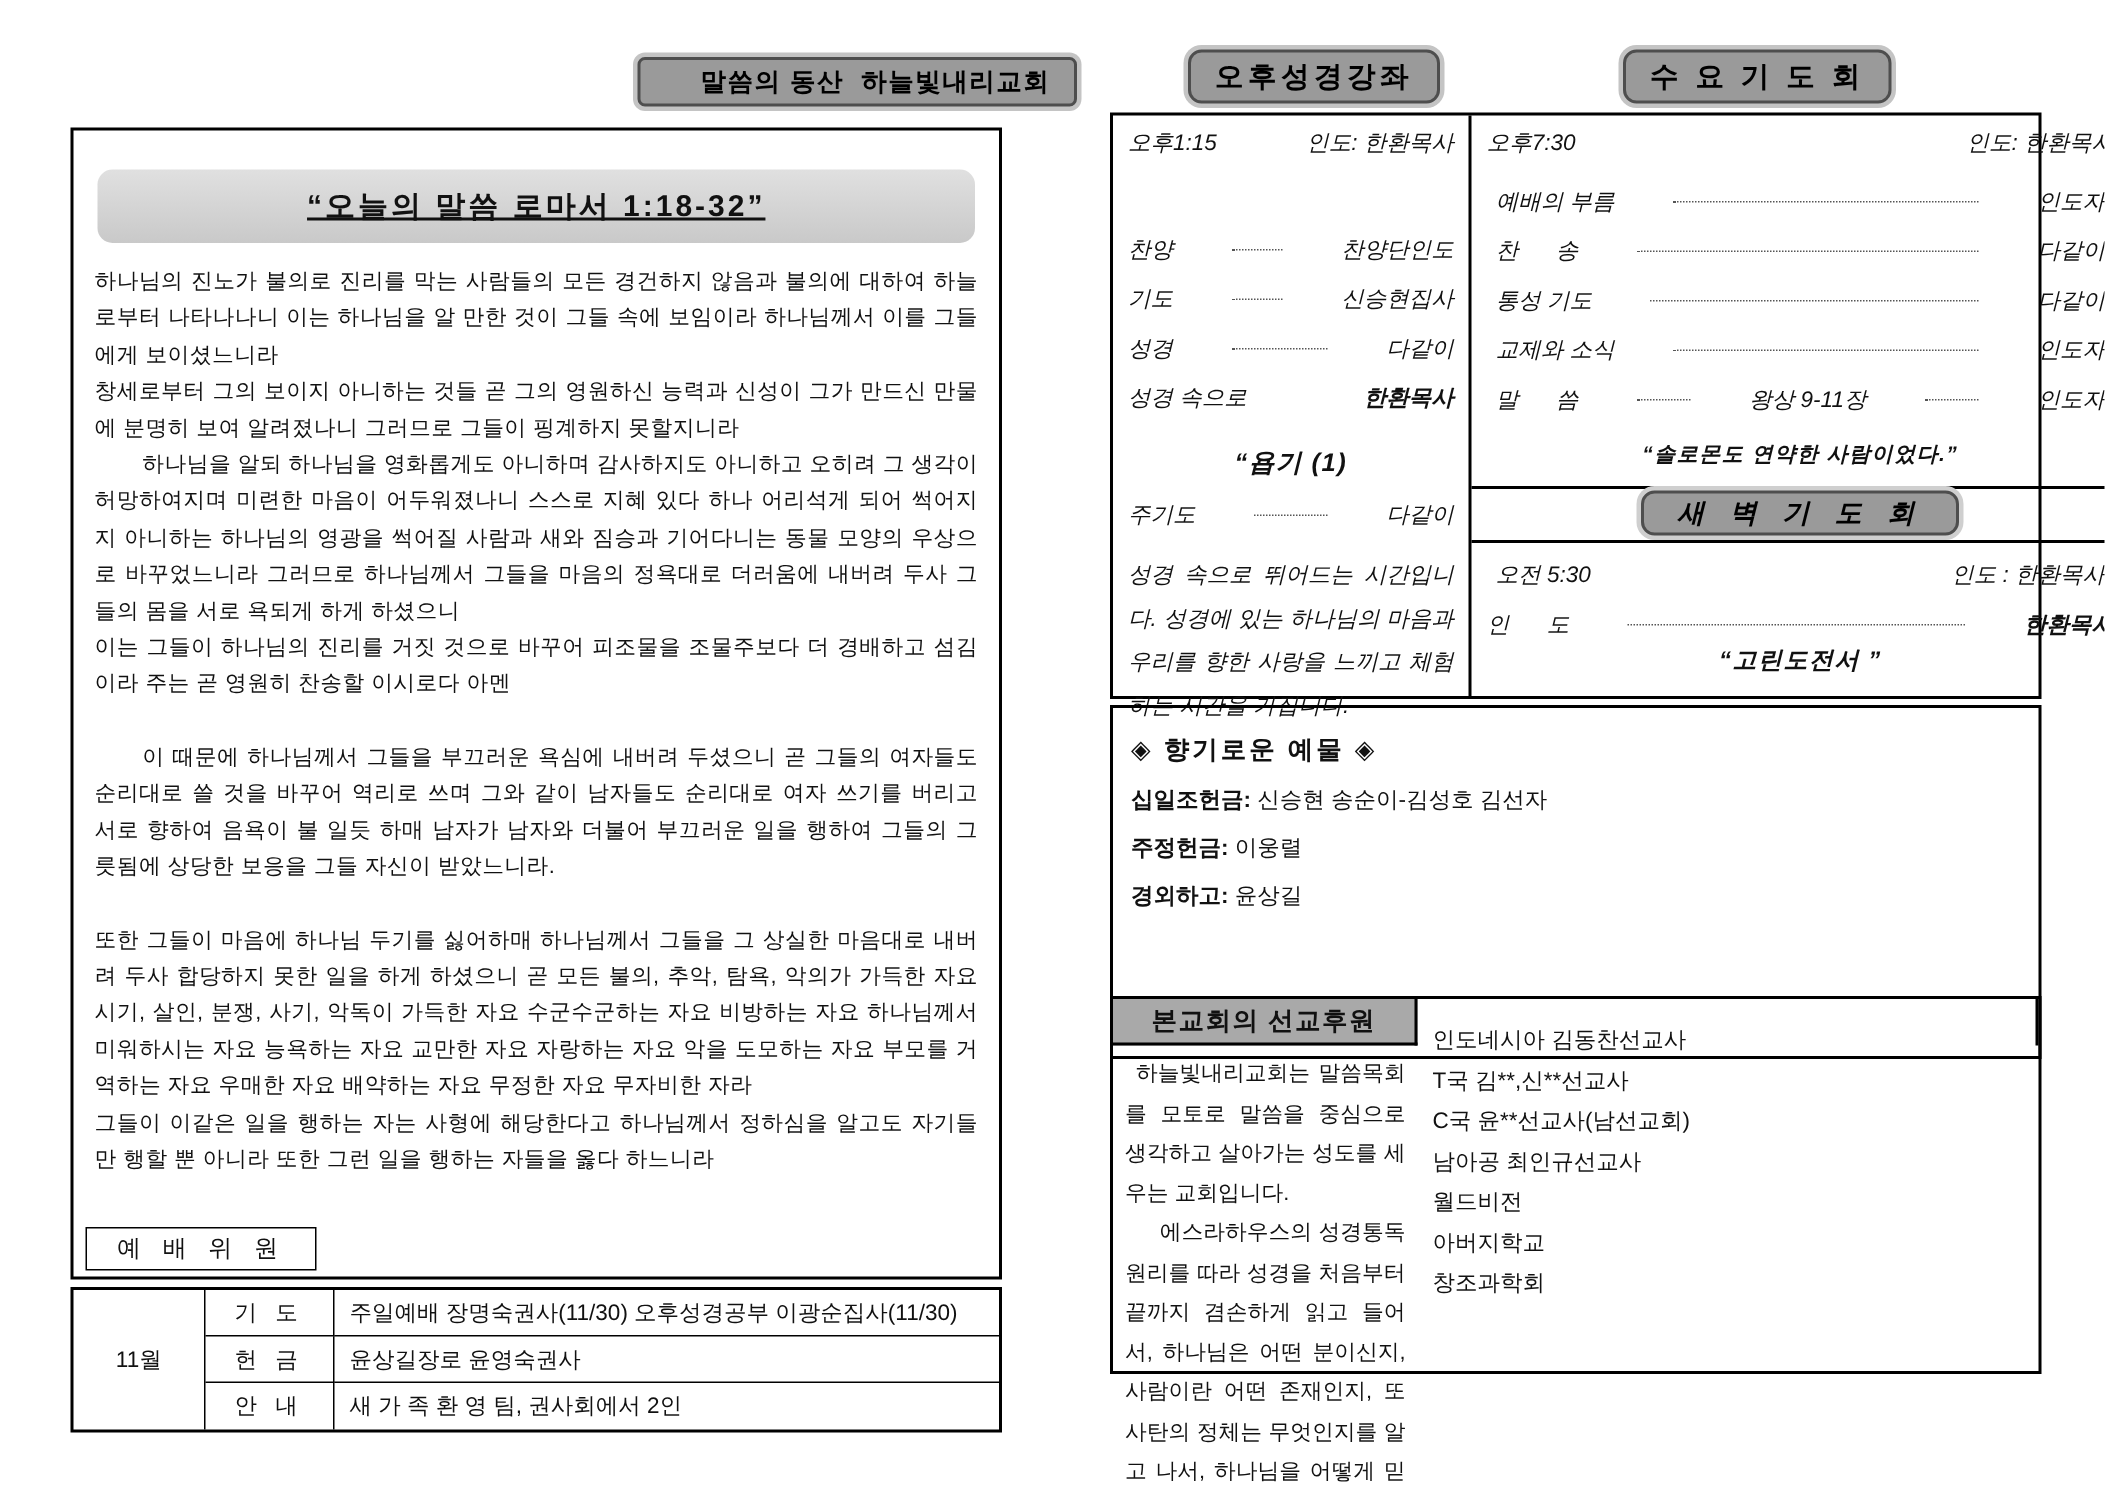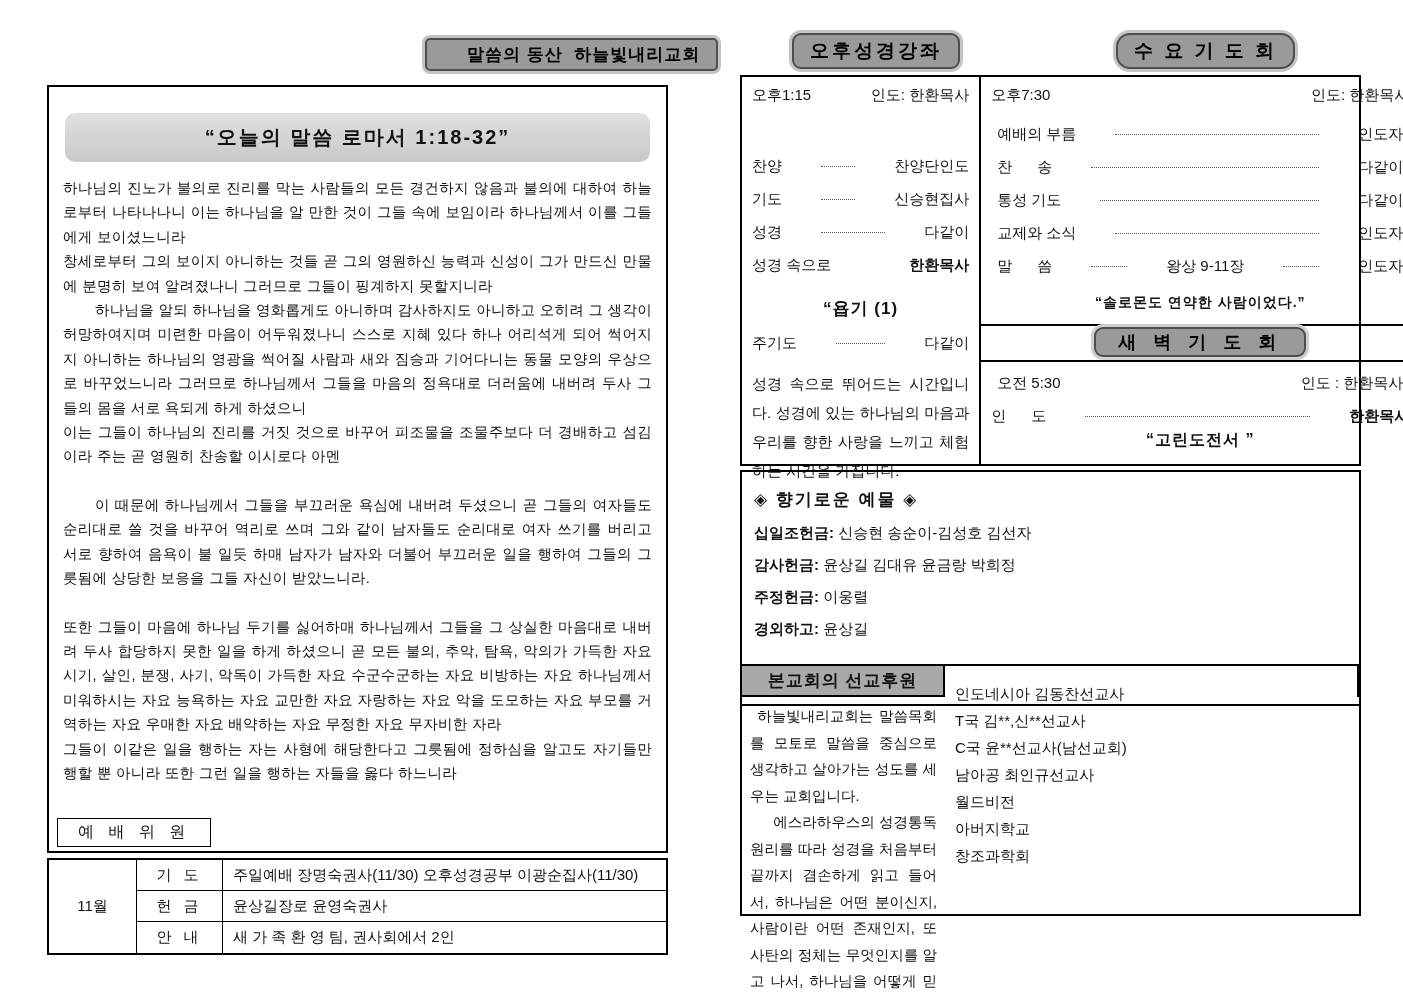--- a/index.html
+++ b/index.html
@@ -9,30 +9,30 @@
     overflow:hidden;
   }
   
   .badge{
     display:inline-block;background:#9a9a9a;border:2px solid #4e4e4e;
     box-shadow:0 0 0 3px #c4c4c4;border-radius:9px;font-weight:700;
     color:#000;padding:3px 16px;font-size:19px;letter-spacing:3px;white-space:pre;
   }
   #left-badge{position:absolute;left:425px;top:38px;font-size:17px;letter-spacing:1px;border-radius:5px;padding-left:40px;}
   #afternoon-badge{position:absolute;left:792px;top:33px;}
-  #wednesday-badge{position:absolute;left:1116px;top:33px;border-radius:14px;}
+  #wednesday-badge{position:absolute;left:1082px;top:33px;}
   
   #left-page{
     position:absolute;left:47px;top:85px;width:621px;height:768px;
     border:2px solid #000;box-sizing:border-box;padding:0 14px;
   }
   .title-bar{
     margin:26px 2px 14px;background:linear-gradient(180deg,#e0e0e0,#c9c9c9);
     border-radius:10px;text-align:center;font-weight:700;font-size:20px;
-    padding:11px 0;letter-spacing:2px;
+    padding:11px 0;letter-spacing:2px;text-decoration:underline;
   }
   .scripture p{
     margin:0;font-size:14.5px;line-height:24.4px;text-align:justify;
     word-break:break-all;letter-spacing:0.3px;
   }
   .scripture p.indent{text-indent:2.2em;}
   .scripture p.gap{margin-top:24px;}
   #committee-label{
     position:absolute;left:8px;bottom:4px;background:#fff;border:1.5px solid #000;
     padding:3px 20px;font-size:16px;letter-spacing:5px;white-space:pre;
@@ -50,21 +50,21 @@
   }
   #committee-table .cell.last-col{border-right:none;}
   #committee-table .cell.last-row{border-bottom:none;}
   #committee-table .month{
     grid-row:1 / span 3;border-bottom:none;justify-content:center;
   }
   #committee-table .rlabel{justify-content:center;letter-spacing:4px;white-space:pre;}
   
   #main-right{
     position:absolute;left:740px;top:75px;width:621px;height:391px;
-    border:2px solid #000;box-sizing:border-box;display:flex;
+    border:2px solid #000;box-sizing:border-box;display:flex;font-style:italic;
   }
   .col-left{width:306px;border-right:2px solid #000;padding:9px 10px;box-sizing:border-box;}
   .col-right{flex:1;padding:9px 10px;box-sizing:border-box;}
   .time-row{display:flex;justify-content:space-between;font-size:15px;}
   .prog-row{display:flex;align-items:baseline;font-size:15px;margin-top:14px;gap:32px;}
   .prog-row .plabel{white-space:pre;}
   .prog-row .dots{flex:1;border-bottom:1.6px dotted #555;margin:0 7px;transform:translateY(-4px);}
   .prog-row .dots.short{flex:0 0 36px;}
   .prog-row .pvalue{white-space:pre;}
   .bold{font-weight:700;}
@@ -109,21 +109,21 @@
 
 <div id="left-page">
   <div class="title-bar">“오늘의 말씀 로마서 1:18-32”</div>
   <div class="scripture">
     <p>하나님의 진노가 불의로 진리를 막는 사람들의 모든 경건하지 않음과 불의에 대하여 하늘로부터 나타나나니 이는 하나님을 알 만한 것이 그들 속에 보임이라 하나님께서 이를 그들에게 보이셨느니라</p>
     <p>창세로부터 그의 보이지 아니하는 것들 곧 그의 영원하신 능력과 신성이 그가 만드신 만물에 분명히 보여 알려졌나니 그러므로 그들이 핑계하지 못할지니라</p>
     <p class="indent">하나님을 알되 하나님을 영화롭게도 아니하며 감사하지도 아니하고 오히려 그 생각이 허망하여지며 미련한 마음이 어두워졌나니 스스로 지혜 있다 하나 어리석게 되어 썩어지지 아니하는 하나님의 영광을 썩어질 사람과 새와 짐승과 기어다니는 동물 모양의 우상으로 바꾸었느니라 그러므로 하나님께서 그들을 마음의 정욕대로 더러움에 내버려 두사 그들의 몸을 서로 욕되게 하게 하셨으니</p>
     <p>이는 그들이 하나님의 진리를 거짓 것으로 바꾸어 피조물을 조물주보다 더 경배하고 섬김이라 주는 곧 영원히 찬송할 이시로다 아멘</p>
     <p class="indent gap">이 때문에 하나님께서 그들을 부끄러운 욕심에 내버려 두셨으니 곧 그들의 여자들도 순리대로 쓸 것을 바꾸어 역리로 쓰며 그와 같이 남자들도 순리대로 여자 쓰기를 버리고 서로 향하여 음욕이 불 일듯 하매 남자가 남자와 더불어 부끄러운 일을 행하여 그들의 그릇됨에 상당한 보응을 그들 자신이 받았느니라.</p>
     <p class="gap">또한 그들이 마음에 하나님 두기를 싫어하매 하나님께서 그들을 그 상실한 마음대로 내버려 두사 합당하지 못한 일을 하게 하셨으니 곧 모든 불의, 추악, 탐욕, 악의가 가득한 자요 시기, 살인, 분쟁, 사기, 악독이 가득한 자요 수군수군하는 자요 비방하는 자요 하나님께서 미워하시는 자요 능욕하는 자요 교만한 자요 자랑하는 자요 악을 도모하는 자요 부모를 거역하는 자요 우매한 자요 배약하는 자요 무정한 자요 무자비한 자라</p>
-    <p>그들이 이같은 일을 행하는 자는 사형에 해당한다고 그릇됨에 정하심을 알고도 자기들만 행할 뿐 아니라 또한 그런 일을 행하는 자들을 옳다 하느니라</p>
+    <p>그들이 이같은 일을 행하는 자는 사형에 해당한다고 하나님께서 정하심을 알고도 자기들만 행할 뿐 아니라 또한 그런 일을 행하는 자들을 옳다 하느니라</p>
   </div>
   <div id="committee-label">예 배 위 원</div>
 </div>
 
 <div id="committee-table">
   <div class="cell month">11월</div>
   <div class="cell rlabel">기 도</div>
   <div class="cell last-col">주일예배 장명숙권사(11/30)  오후성경공부 이광순집사(11/30)</div>
   <div class="cell rlabel">헌 금</div>
   <div class="cell last-col">윤상길장로 윤영숙권사</div>
@@ -224,24 +224,20 @@
       <div class="center-quote" style="margin-top:4px;font-size:16px;">“고린도전서 ”</div>
     </div>
   </div>
 </div>
 
 <div id="offerings">
   <div class="off-title">◈ 향기로운 예물 ◈</div>
   <div class="off-line">
     <span class="olabel">십일조헌금:</span>
     <span>신승현 송순이-김성호 김선자</span>
-  </div>
-  <div class="off-line">
-    <span class="olabel">감사헌금:</span>
-    <span>윤상길 김대유 윤금랑 박희정</span>
   </div>
   <div class="off-line">
     <span class="olabel">주정헌금:</span>
     <span>이웅렬</span>
   </div>
   <div class="off-line">
     <span class="olabel">경외하고:</span>
     <span>윤상길</span>
   </div>
 </div>

